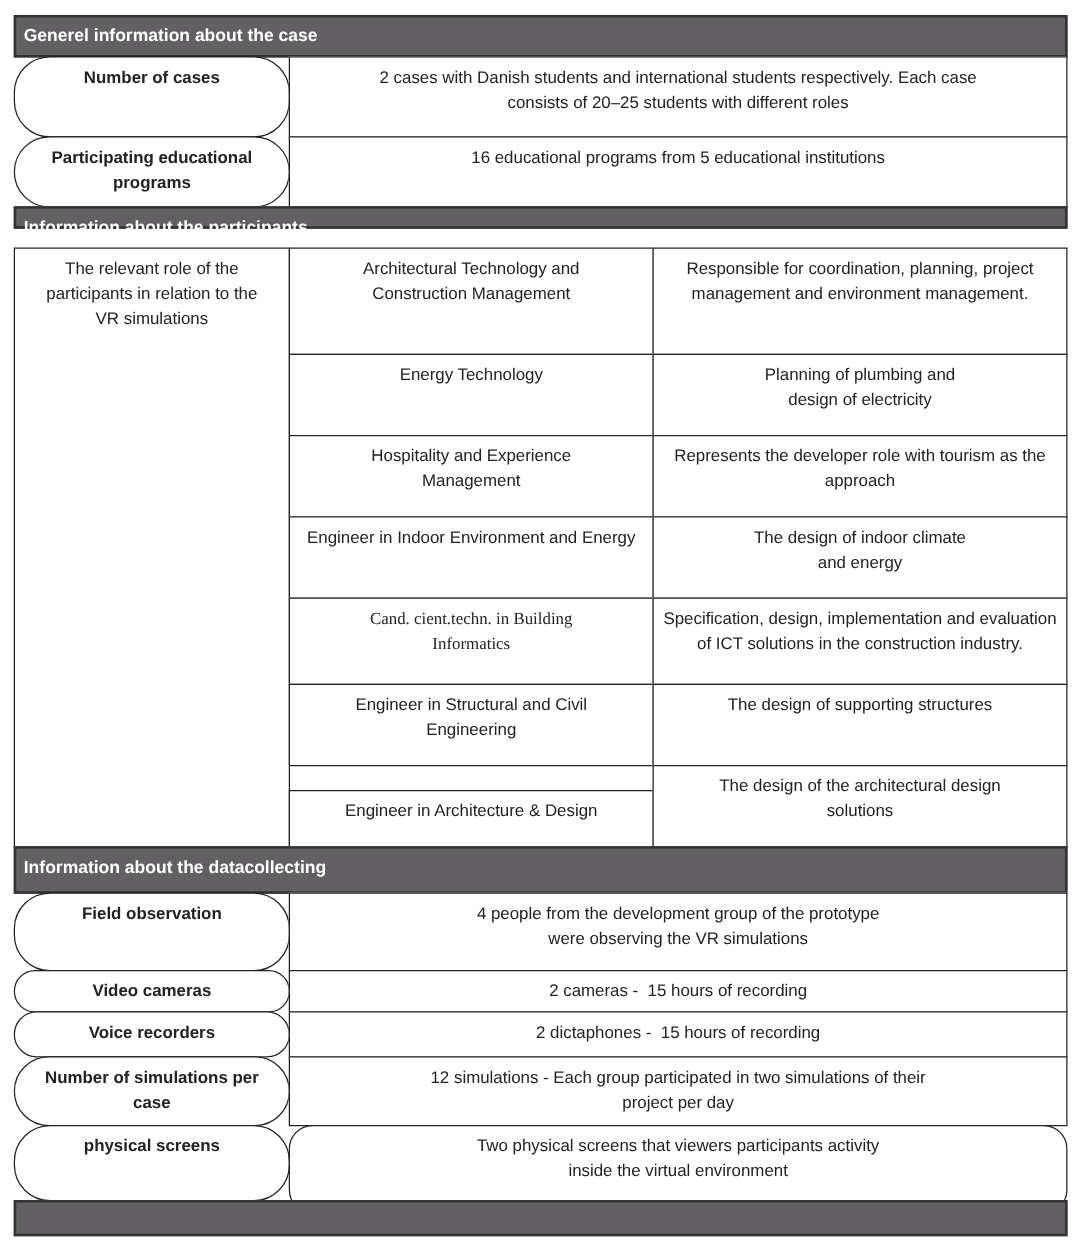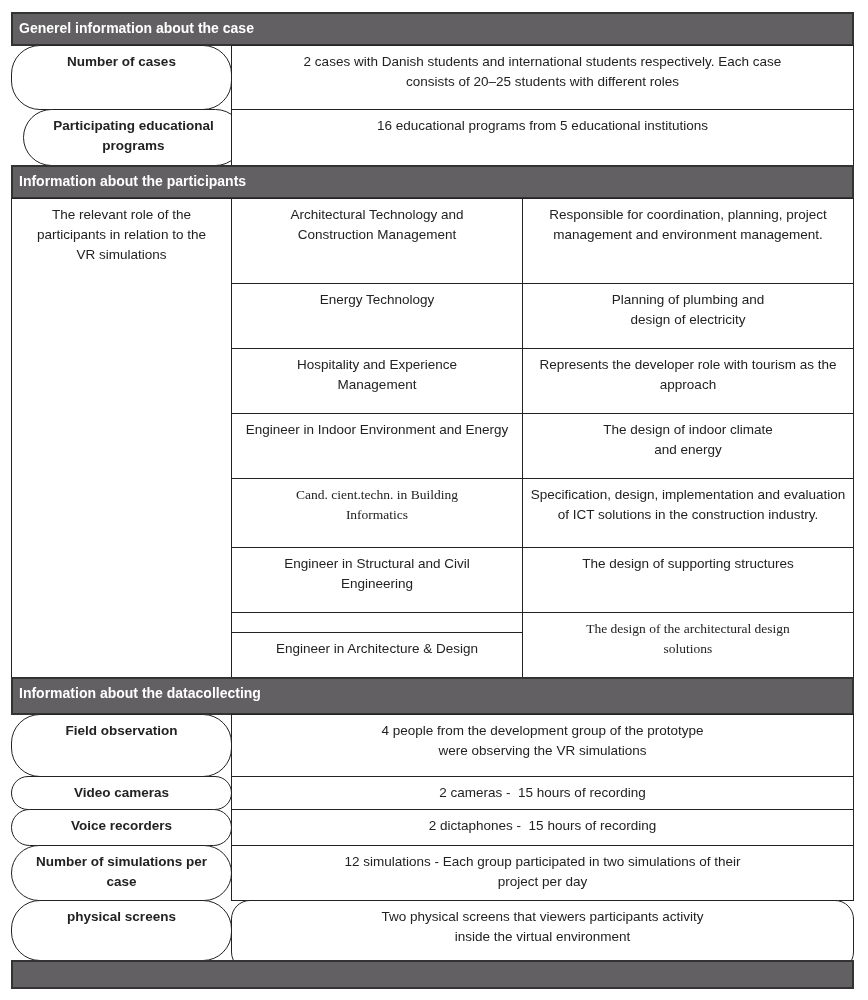--- a/index.html
+++ b/index.html
@@ -23,28 +23,28 @@
     <span>Generel information about the case</span>
   </div>
 
   <div class="cell b" style="left:0;top:33px;width:221px;height:65px;">
       <span>Number of cases</span>
     </div>
   <div class="cell" style="left:220px;top:33px;width:623px;height:65px;">
       <span style="padding:0 70px;">2 cases with Danish students and international students respectively. Each case consists of 20–25 students with different roles</span>
     </div>
 
-  <div class="cell b" style="left:0;top:97px;width:221px;height:57px;margin-left:12px;">
+  <div class="cell b" style="left:0;top:97px;width:221px;height:57px;">
       <span>Participating educational programs</span>
     </div>
   <div class="cell" style="left:220px;top:97px;width:623px;height:57px;">
       <span>16 educational programs from 5 educational institutions</span>
     </div>
 
-  <div class="row hdr" style="top:153px;height:34px;">
+  <div class="row hdr" style="top:153px;height:18px;">
     <span>Information about the participants</span>
   </div>
   <div class="cell" style="left:0;top:186px;width:221px;height:480px;">
       <span style="padding:0 14px;">The relevant role of the participants in relation to the VR simulations</span>
     </div>
 
   <div class="cell" style="left:220px;top:186px;width:292px;height:86px;">
       <span style="padding:0 30px;">Architectural Technology and Construction Management</span>
     </div>
   <div class="cell" style="left:511px;top:186px;width:332px;height:86px;">
@@ -83,21 +83,21 @@
       <span style="padding:0 36px;">Engineer in Structural and Civil Engineering</span>
     </div>
   <div class="cell" style="left:511px;top:535px;width:332px;height:66px;">
       <span>The design of supporting structures</span>
     </div>
 
   <div class="cell" style="left:220px;top:620px;width:292px;height:66px;">
       <span>Engineer in Architecture &amp; Design</span>
     </div>
   <div class="cell" style="left:511px;top:600px;width:332px;height:66px;">
-      <span style="padding:0 50px;font-family:Liberation Serif, serif;">The design of the architectural design solutions</span>
+      <span style="padding:0 50px;">The design of the architectural design solutions</span>
     </div>
 
   <div class="row hdr" style="top:665px;height:38px;">
     <span>Information about the datacollecting</span>
   </div>
 
   <div class="cell b" style="left:0;top:702px;width:221px;height:63px;">
       <span>Field observation</span>
     </div>
   <div class="cell" style="left:220px;top:702px;width:623px;height:63px;">

